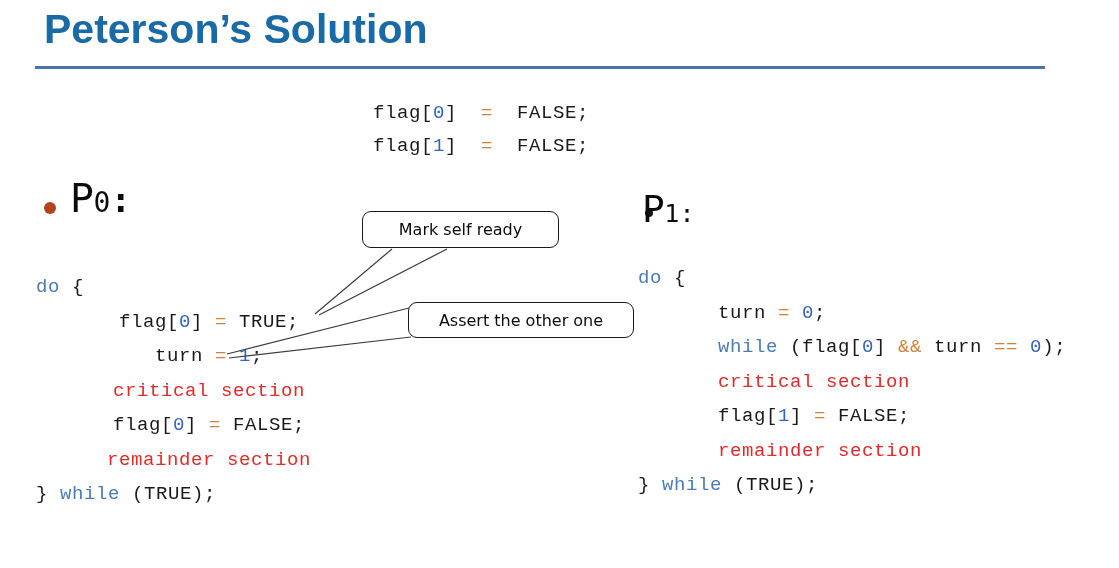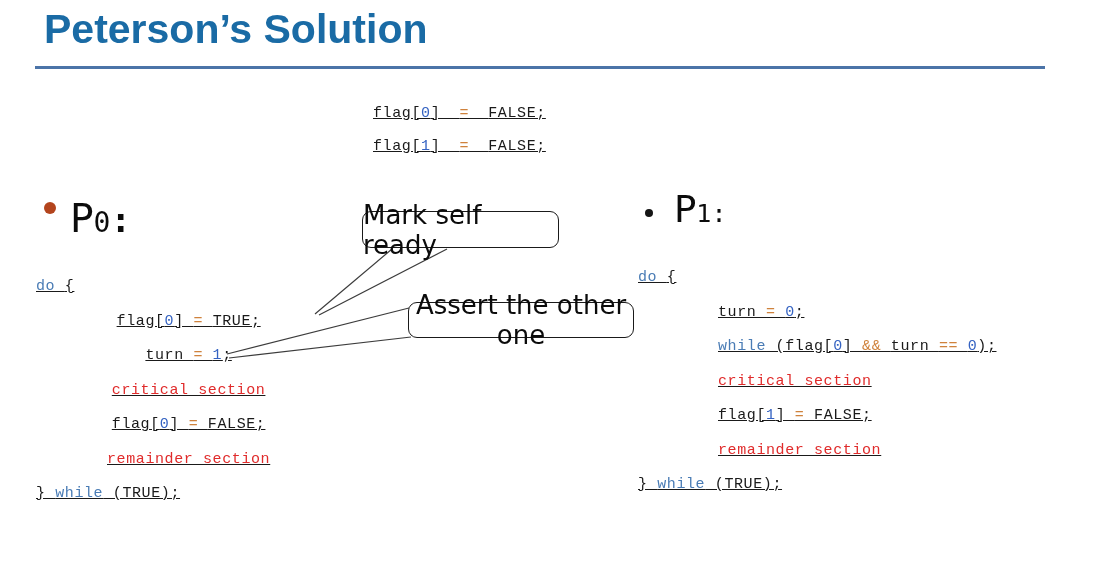--- a/index.html
+++ b/index.html
@@ -6,50 +6,50 @@
   .slide{position:relative;width:1119px;height:568px;background:#ffffff;overflow:hidden;
          font-family:"Liberation Sans",sans-serif;border-radius:21px;}
 
   .title{position:absolute;left:44px;top:6px;
          font-family:"Liberation Sans",sans-serif;font-weight:bold;font-size:41px;
          color:var(--title);letter-spacing:0px;}
   .rule{position:absolute;left:35px;top:66px;width:1010px;height:3px;background:var(--rule);}
 
   
   .code{position:absolute;font-family:"Liberation Mono","DejaVu Sans Mono",monospace;
-        font-size:15px;letter-spacing:0.6px;color:var(--code);text-decoration:underline;}
+        font-size:19px;letter-spacing:0.6px;color:var(--code);}
   .code-line{white-space:pre;line-height:34.5px;height:34.5px;}
   .init-code .code-line{line-height:33px;height:33px;}
   .tok-p{color:var(--code);}
   .tok-k{color:var(--keyword);}
   .tok-n{color:var(--number);}
   .tok-o{color:var(--operator);}
   .tok-r{color:var(--section);}
   .init-code{left:373px;top:97px;}
   .code-p0{left:36px;top:270px;}
   .code-p1{left:638px;top:261px;}
   .code-p0 .indent{padding-left:71px;text-align:center;}
   .code-p1 .indent{padding-left:80px;}
   .bullet{position:absolute;border-radius:50%;}
   .bullet-p0{left:44px;top:202px;width:12px;height:12px;background:var(--p0_bullet);}
   .bullet-p1{left:645px;top:209px;width:8px;height:8px;background:var(--p1_bullet);}
   .proc-label{position:absolute;color:#0b0b0b;font-family:"DejaVu Sans",sans-serif;}
-  .label-p0{left:70px;top:196px;}
-  .label-p1{left:674px;top:188px;}
+  .label-p0{left:70px;top:176px;}
+  .label-p1{left:642px;top:188px;}
   .label-p0 .pp{font-size:39px;}
   .label-p0 .psub{font-family:"DejaVu Sans Mono",monospace;font-size:28px;}
   .label-p0 .pcolon{font-family:"DejaVu Sans Mono",monospace;font-size:34px;font-weight:bold;}
   .label-p1 .pp{font-size:37px;}
   .label-p1 .psub{font-family:"DejaVu Sans Mono",monospace;font-size:25px;}
   .label-p1 .pcolon{font-family:"DejaVu Sans Mono",monospace;font-size:25px;}
 
   
   .callout{position:absolute;box-sizing:border-box;border:1.6px solid var(--callout_border);
            border-radius:9px;background:#ffffff;display:flex;align-items:center;justify-content:center;
-           font-family:"DejaVu Sans","Liberation Sans",sans-serif;font-size:26px;color:#0b0b0b;z-index:3;}
+           font-family:"DejaVu Sans","Liberation Sans",sans-serif;font-size:16px;color:#0b0b0b;z-index:3;}
   .callout-mark{left:362px;top:211px;width:197px;height:37px;}
   .callout-assert{left:408px;top:302px;width:226px;height:36px;text-align:center;}
 
   .pointer-overlay{position:absolute;left:0;top:0;width:1119px;height:568px;pointer-events:none;z-index:2;}
 </style>
 </head>
 <body>
 
 <div class="slide">
 

